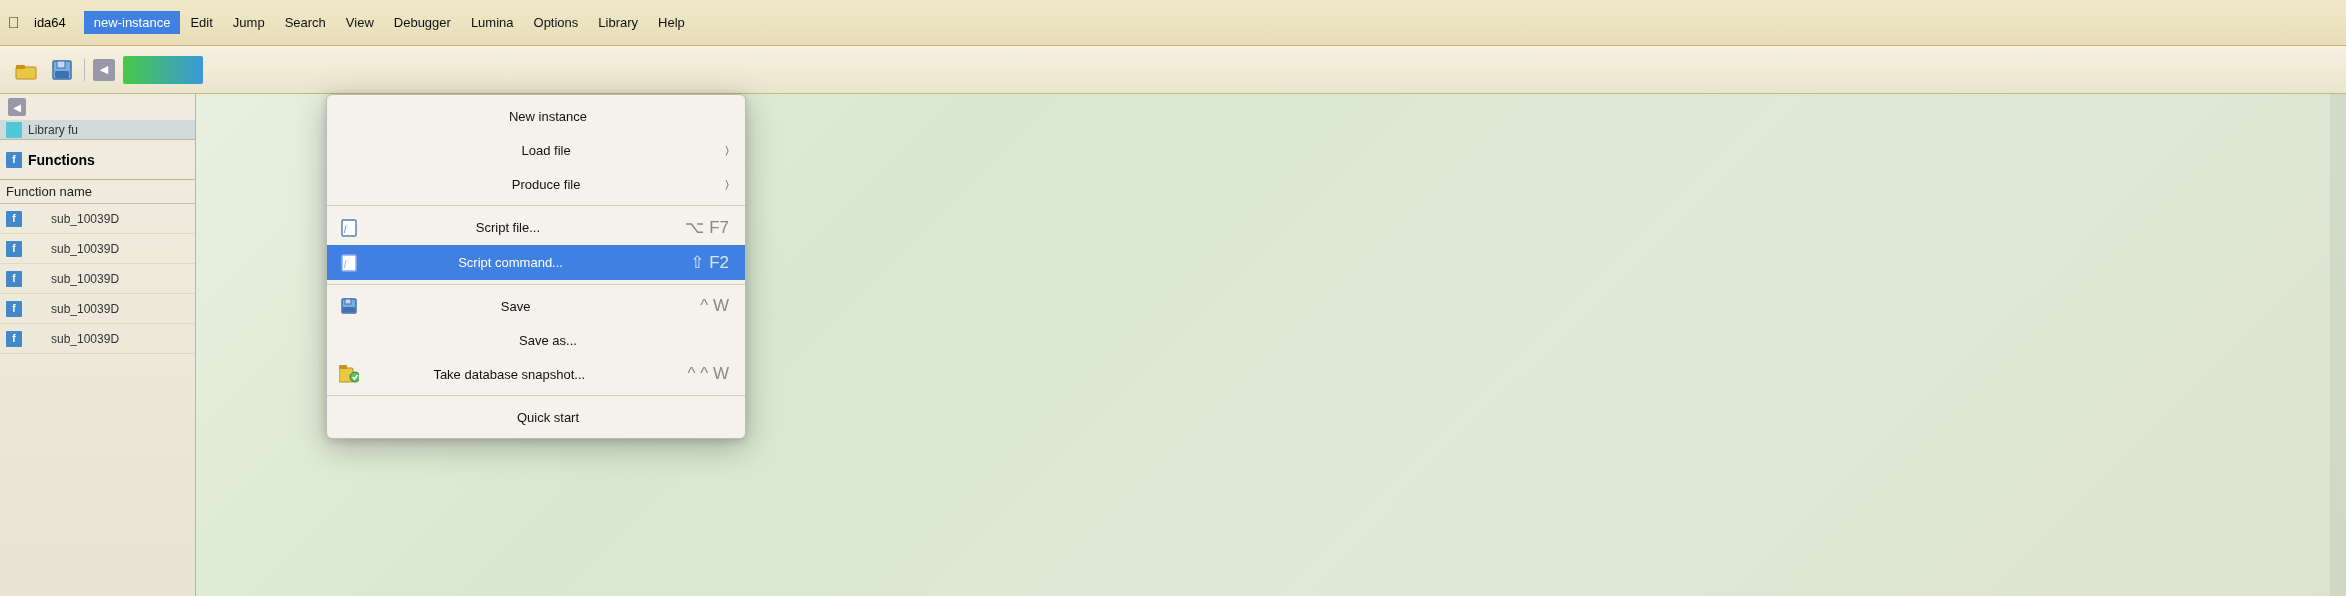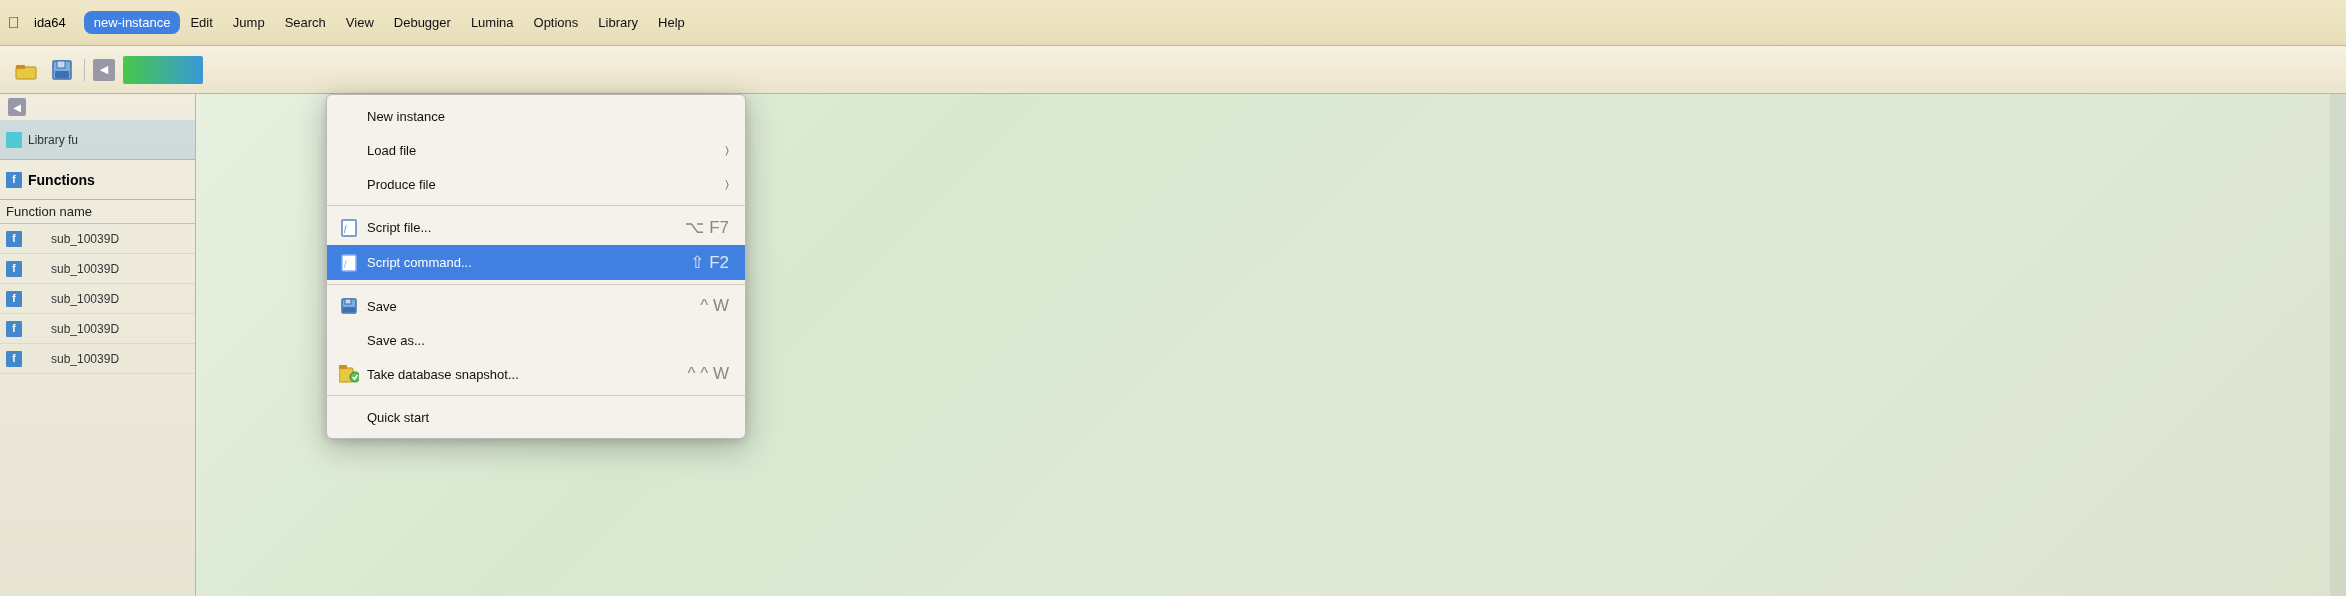--- a/index.html
+++ b/index.html
@@ -33,21 +33,21 @@
 
     .app-name {
       font-weight: normal;
       margin-right: 18px;
       font-size: 13px;
     }
 
     .menu-item {
       padding: 4px 10px;
       cursor: pointer;
-      border-radius: 8px;
+      border-radius: 0;
       font-size: 13px;
       color: #111;
     }
     .menu-item.active {
       background: #3478f6;
       color: white;
     }
 
     
     .toolbar {
@@ -100,21 +100,21 @@
       background: linear-gradient(to bottom, #f0ede0, #e8e4d4);
       border-right: 1px solid #c0b888;
       display: flex;
       flex-direction: column;
       height: 100%;
     }
 
     .library-fu-bar {
       display: flex;
       align-items: center;
-      height: 40px;
+      height: 20px;
       padding: 0 6px;
       background: rgba(30,130,200,0.15);
       border-bottom: 1px solid #c0b888;
       font-size: 12px;
       color: #333;
     }
 
     .lib-color-dot {
       width: 16px;
       height: 16px;
@@ -205,20 +205,21 @@
 
     .dropdown-item {
       display: flex;
       align-items: center;
       padding: 7px 16px 7px 12px;
       cursor: pointer;
       position: relative;
       font-size: 13px;
       color: #111;
       min-height: 32px;
+      text-align: center;
     }
     .dropdown-item.highlighted {
       background: #4080e0;
       color: white;
     }
 
     .dropdown-item-icon {
       width: 20px;
       height: 20px;
       margin-right: 8px;

